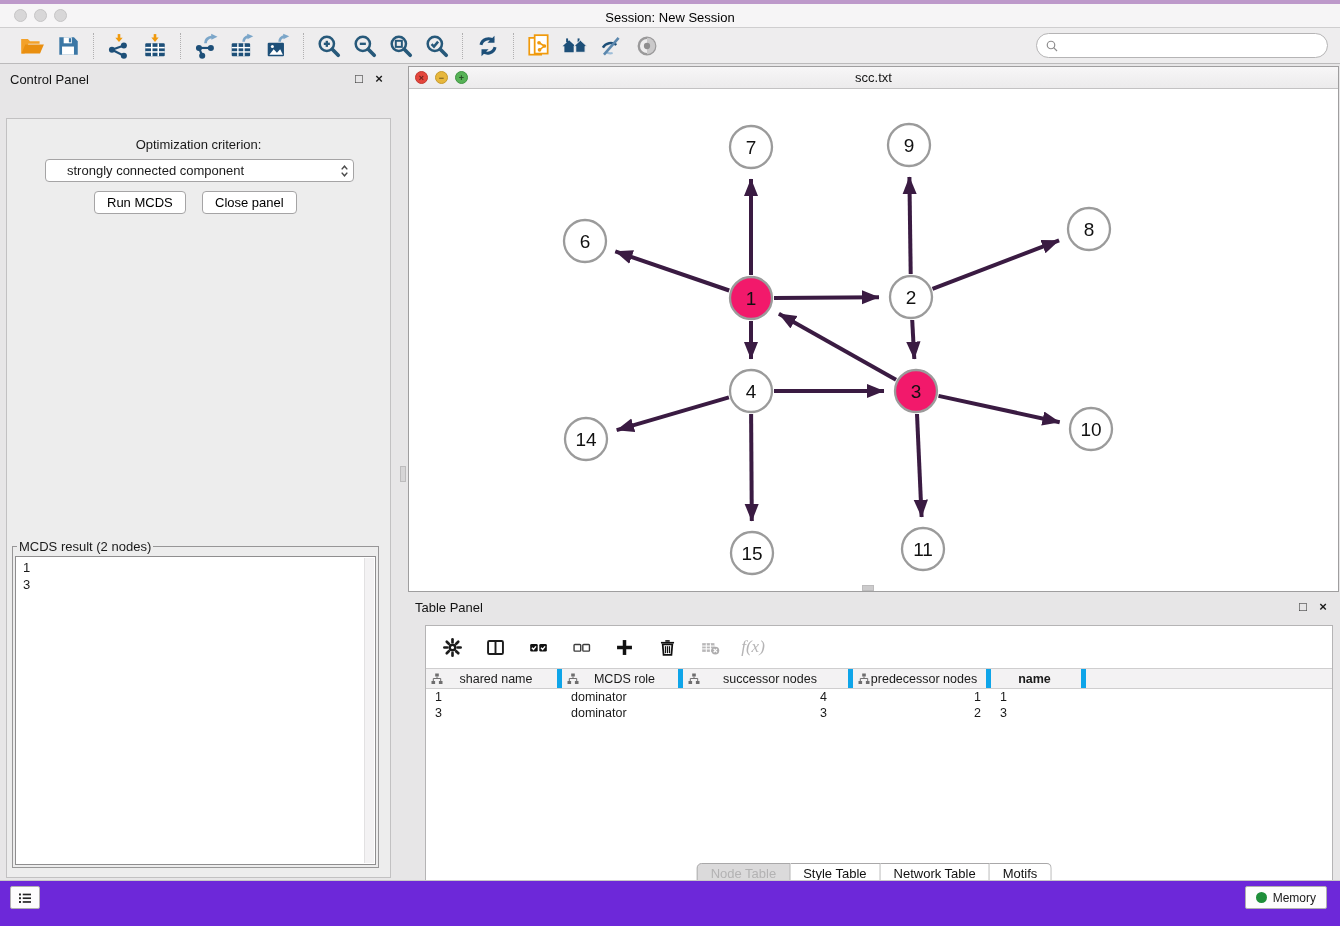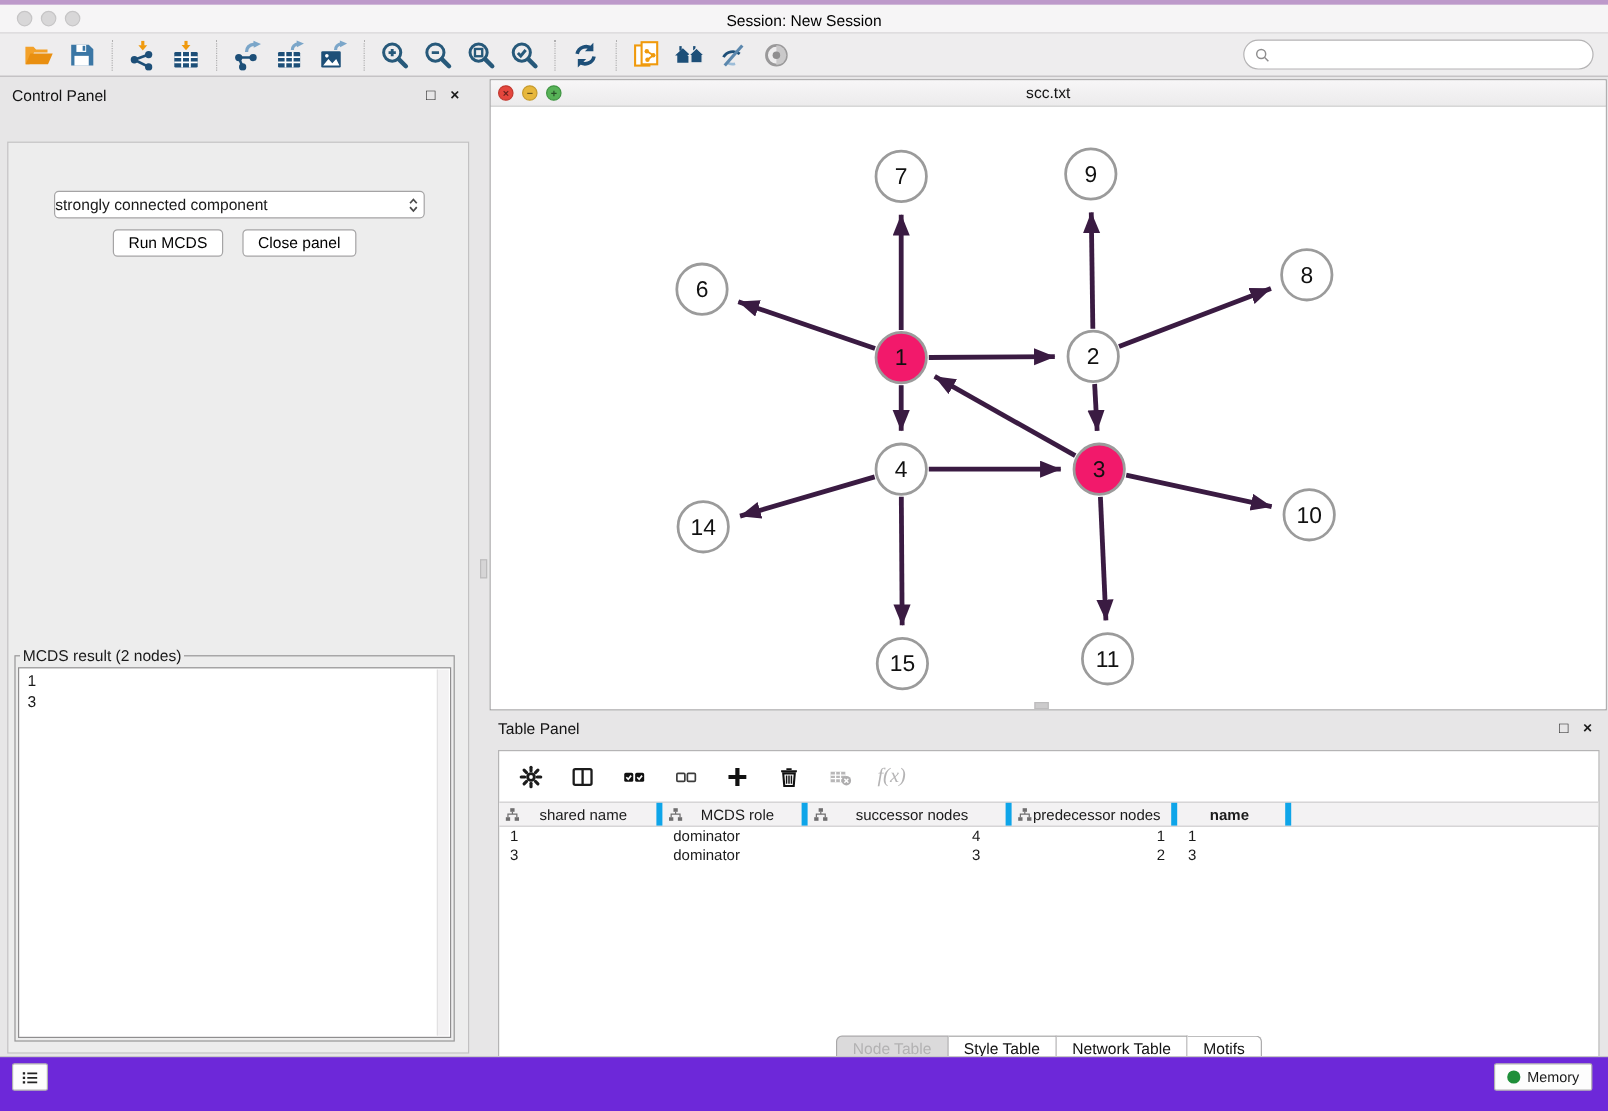--- a/index.html
+++ b/index.html
@@ -25,41 +25,41 @@
   .panel-head{position:absolute;left:10px;top:6px;font-size:13px;color:#141414}
   .panel-btn{position:absolute;top:5px;width:16px;height:16px;font-size:13px;line-height:16px;text-align:center;color:#1a1a1a;font-weight:bold}
   .tabs{display:flex}
   .tab{height:22px;line-height:20px;padding:0 13px;font-size:13px;background:#fff;border:1px solid #a9a8a9;border-left:none;color:#111;cursor:default;white-space:nowrap}
   .tab:first-child{border-left:1px solid #a9a8a9;border-radius:5px 0 0 5px}
   .tab:last-child{border-radius:0 5px 5px 0}
   .tab.active{background:#dbdadb;color:#b3b2b3}
   .cp-tabs{position:absolute;top:30px;left:50%;transform:translateX(-50%)}
   .cp-body{position:absolute;left:6px;top:52px;right:6px;bottom:2px;background:#ededed;border:1px solid #c2c1c2}
   .opt-label{position:absolute;top:18px;left:0;right:0;text-align:center;font-size:13px}
-  .select-box{position:absolute;top:40px;left:38px;width:309px;height:23px;background:#fff;border:1px solid #a5a4a5;border-radius:4px;font-size:13px;line-height:21px;padding-left:0}
+  .select-box{position:absolute;top:40px;left:38px;width:309px;height:23px;background:#fff;border:1px solid #a5a4a5;border-radius:4px;font-size:13px;line-height:21px;padding-left:21px}
   .select-box svg{position:absolute;right:3px;top:3px;width:11px;height:16px}
   .cp-btn{position:absolute;height:23px;background:#fff;border:1px solid #a5a4a5;border-radius:4px;font-size:13px;font-family:"Liberation Sans",sans-serif;padding:0 12px}
   .result-fs{position:absolute;left:5px;right:11px;top:420px;bottom:9px;border:1px solid #979697;padding:2px}
   .result-fs legend{font-size:13px;padding:0 2px;margin-left:2px}
   .result-area{position:absolute;left:2px;right:2px;top:2px;bottom:2px;background:#fff;border:1px solid #8f8e8f;font-size:13px;line-height:17px;padding:2px 0 0 7px}
   .result-scroll{position:absolute;right:1px;top:1px;bottom:1px;width:10px;background:#f3f2f3;border-left:1px solid #e2e1e2}
   
   .nw{position:absolute;left:408px;top:66px;width:931px;height:526px;background:#fff;border:1px solid #9f9e9f}
   .nw-titlebar{position:absolute;left:0;top:0;right:0;height:22px;background:linear-gradient(#f7f6f7,#eceBec);border-bottom:1px solid #c3c2c3}
   .nw-traffic{position:absolute;left:6px;top:4px;display:flex;gap:7px}
   .ntl{width:13px;height:13px;border-radius:50%;font-size:9px;font-weight:bold;text-align:center;line-height:12px;color:rgba(0,0,0,.55)}
   .ntl.red{background:#e4463d;border:1px solid #c2382f}
   .ntl.yellow{background:#e7b73c;border:1px solid #c69a2d}
   .ntl.green{background:#57b257;border:1px solid #3f9442}
   .nw-title{position:absolute;left:0;right:0;top:0;height:22px;text-align:center;font-size:13px;line-height:21px;color:#141414}
   .nw-canvas{position:absolute;left:0;top:22px;right:0;bottom:0;background:#fff}
   .graph-node text{font-family:"Liberation Sans",sans-serif}
   
   .tp{position:absolute;left:408px;top:595px;width:932px;height:293px}
-  .tp-box{position:absolute;left:7px;top:30px;right:7px;height:258px;background:#fff;border:1px solid #b5b4b5}
+  .tp-box{position:absolute;left:17px;top:30px;right:7px;height:258px;background:#fff;border:1px solid #b5b4b5}
   .tt-bar{display:flex;align-items:center;gap:19px;height:42px;padding-left:14px}
   .tt-btn{width:24px;height:24px;display:flex;align-items:center;justify-content:center;background:transparent;border:0}
   .tt-btn svg{width:21px;height:21px}
   .fx{font-family:"Liberation Serif",serif;font-style:italic;font-size:17px;color:#b5b4b5}
   .thead{display:flex;height:21px;background:#f3f2f3;border-top:1px solid #cfcecf;border-bottom:1px solid #cfcecf}
   .th{display:flex;align-items:center;border-right:5px solid #0ea5e9;font-size:12.5px;padding-left:5px}
   .th svg{width:12px;height:12px;flex:0 0 12px}
   .th span{flex:1;text-align:center;padding-right:8px}
   .trow{display:flex;height:16px;font-size:12.5px}
   .td{overflow:hidden;white-space:nowrap;line-height:16px}
@@ -264,20 +264,21 @@
       <line x1="11.6" y1="11.6" x2="16" y2="16" stroke="#8e8d8e" stroke-width="1.6"></line>
     </svg>
   <input class="search-input" placeholder="" style="">
 </div>
 
 <div class="cp">
   <div class="panel-head">Control Panel</div>
   <div class="panel-btn" style="right:30px">□</div>
   <div class="panel-btn" style="right:10px">×</div>
   <div class="cp-body">
+    <div class="opt-label">Optimization criterion:</div>
     <div class="select-box">
       <span>strongly connected component</span>
       <svg viewBox="0 0 12 20">
         <path d="M2.5 8l3.5-4 3.5 4" fill="none" stroke="#4a4a4a" stroke-width="1.8"></path>
         <path d="M2.5 12l3.5 4 3.5-4" fill="none" stroke="#4a4a4a" stroke-width="1.8"></path>
       </svg>
     </div>
     <button class="cp-btn" style="left:87px;top:72px">Run MCDS</button>
     <button class="cp-btn" style="left:195px;top:72px">Close panel</button>
     <fieldset class="result-fs">

